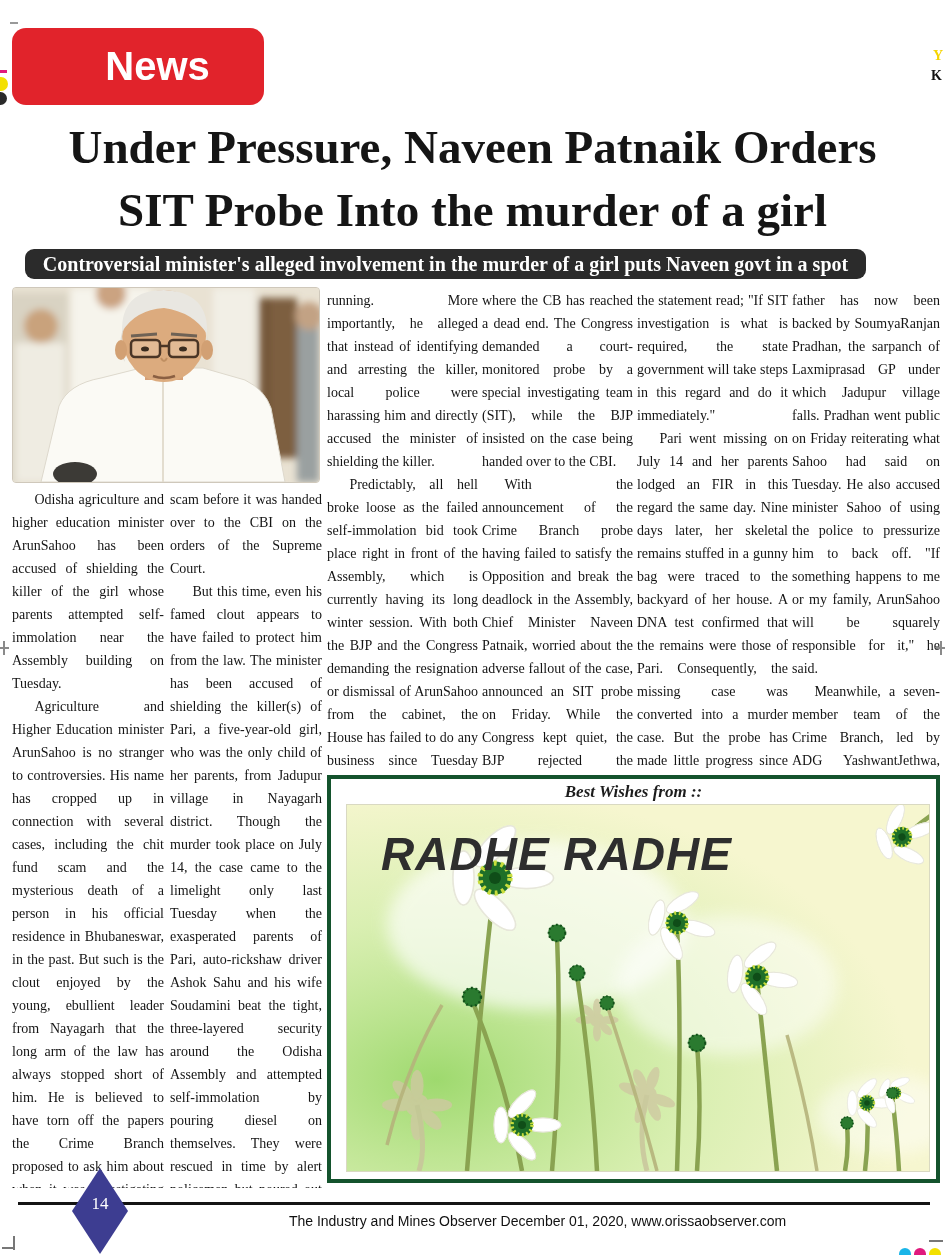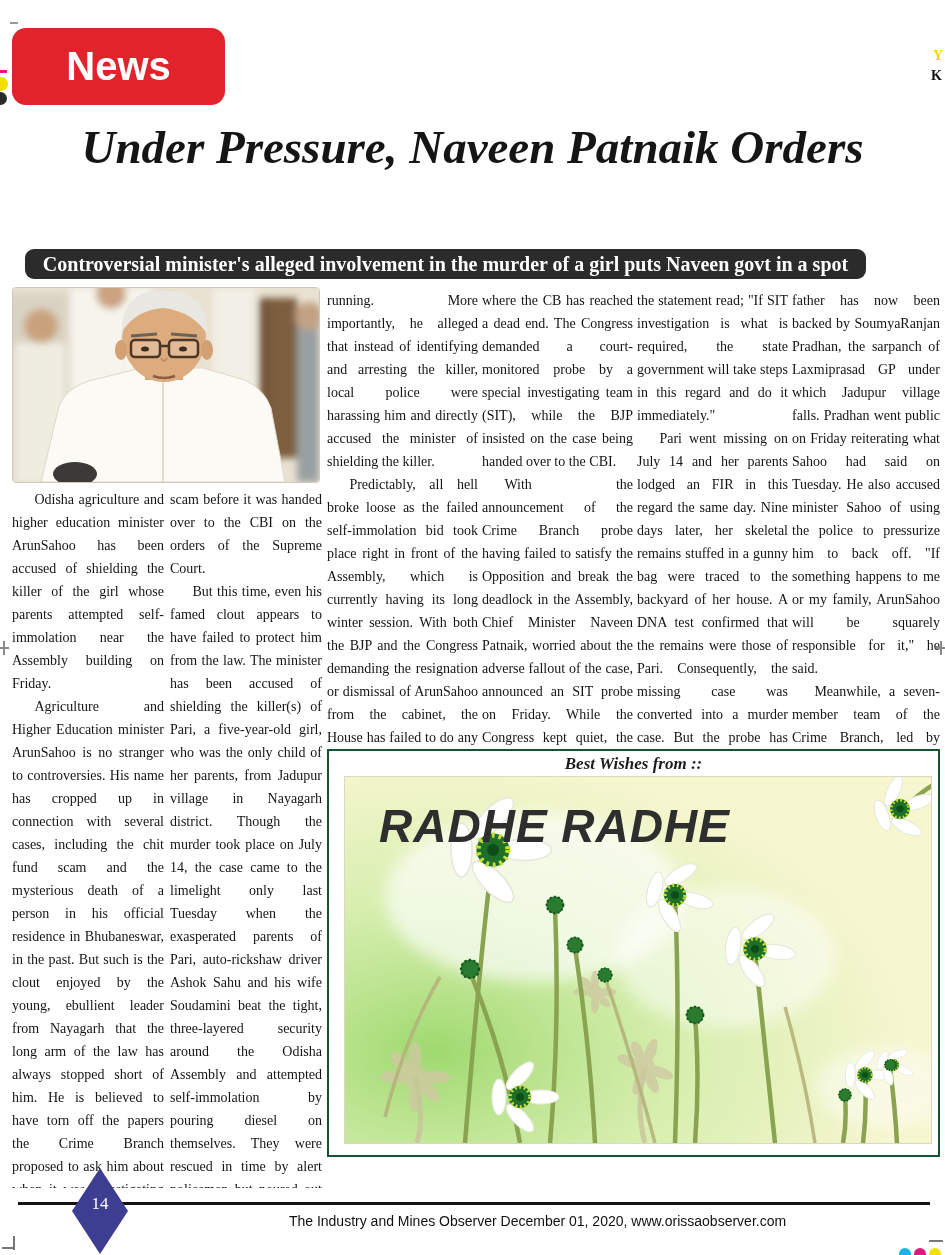--- a/index.html
+++ b/index.html
@@ -1,26 +1,26 @@
 <!DOCTYPE html>
 <html><head>
 <meta charset="utf-8">
 <style>
   html,body{margin:0;padding:0;background:#f2f2f2;}
   .page{position:relative;width:945px;height:1255px;background:#ffffff;overflow:hidden;
         font-family:"Liberation Serif", serif;color:#141414;}
 
   
   .news-badge{position:absolute;left:12px;top:28px;width:213px;height:77px;background:#e1232b;
-              border-radius:14px;display:flex;align-items:center;justify-content:center;}
+              border-radius:14px;display:flex;align-items:center;justify-content:center;padding-left:39px;}
   .news-badge span{color:#ffffff;font-family:"Liberation Sans",sans-serif;font-weight:bold;font-size:40px;}
 
   .headline{position:absolute;left:0;top:116px;width:945px;text-align:center;
             font-weight:bold;font-size:47px;line-height:63px;color:#151515;letter-spacing:0px;}
-  .headline div{white-space:nowrap;font-style:italic;}
+  .headline div{white-space:nowrap;}
 
   .subhead{position:absolute;left:25px;top:249px;width:841px;height:30px;background:#2b2b2b;
            border-radius:9px;display:flex;align-items:center;justify-content:center;}
   .subhead span{color:#ffffff;font-weight:bold;font-size:20px;white-space:nowrap;}
 
   
   .photo{position:absolute;left:12px;top:287px;width:306px;height:194px;border:1px solid #cfc8bb;
          border-radius:4px;overflow:hidden;background:#ece5d8;}
   .photo svg{display:block;}
 
@@ -29,22 +29,22 @@
   .col p{margin:0;padding:0;}
   .col p.indent{text-indent:1.6em;}
   #col0{left:12px;  top:488px;width:152px;height:700px;}
   #col1{left:170px; top:488px;width:152px;height:700px;}
   #col2{left:327px; top:289px;width:151px;height:487px;}
   #col3{left:482px; top:289px;width:151px;height:487px;}
   #col4{left:637px; top:289px;width:151px;height:487px;}
   #col5{left:792px; top:289px;width:148px;height:487px;}
 
   
-  .ad{position:absolute;left:327px;top:749px;width:613px;height:408px;background:#ffffff;
-      border:2px solid #14532d;box-sizing:border-box;}
+  .ad{position:absolute;left:327px;top:775px;width:613px;height:408px;background:#ffffff;
+      border:4px solid #14532d;box-sizing:border-box;}
   .ad-header{height:25px;display:flex;align-items:center;justify-content:center;}
   .ad-header span{font-weight:bold;font-style:italic;font-size:17px;color:#1c1c1c;}
   .ad-art{position:relative;margin:0 6px 6px 15px;height:366px;overflow:hidden;border:1px solid #d9d9c2;}
   .ad-title{position:absolute;left:34px;top:22px;font-family:"Liberation Sans",sans-serif;
             font-weight:bold;font-style:italic;font-size:46px;color:#2e2e2e;letter-spacing:1px;z-index:2;}
 
   
   .footer-rule{position:absolute;left:18px;top:1202px;width:912px;height:3px;background:#141414;}
   .page-diamond{position:absolute;left:72px;top:1168px;width:56px;height:86px;}
   .page-number{position:absolute;left:72px;top:1194px;width:56px;text-align:center;color:#ffffff;
@@ -90,20 +90,21 @@
   <div class="mark m-cmyk m-cyan"></div>
   <div class="mark m-cmyk m-magenta2"></div>
   <div class="mark m-cmyk m-yellow2"></div>
 
   <div class="news-badge">
     <span>News</span>
   </div>
 
   <div class="headline">
     <div>Under Pressure, Naveen Patnaik Orders</div>
+    <div>SIT Probe Into the murder of a girl</div>
   </div>
 
   <div class="subhead">
     <span>Controversial minister's alleged involvement in the murder of a girl puts Naveen govt in a spot</span>
   </div>
 
   <div class="photo">
     <svg width="306" height="194" viewBox="0 0 306 194" xmlns="http://www.w3.org/2000/svg">
       <defs>
         <filter id="pblur" x="-20%" y="-20%" width="140%" height="140%">
@@ -145,21 +146,21 @@
         <ellipse cx="132" cy="61" rx="4" ry="2.5" fill="#3a2c20"></ellipse>
         <ellipse cx="170" cy="61" rx="4" ry="2.5" fill="#3a2c20"></ellipse>
         <path d="M148,70 Q151,76 154,70" fill="none" stroke="#c08f62" stroke-width="2"></path>
         <path d="M140,88 Q151,92 162,88" fill="none" stroke="#8a5f42" stroke-width="2.5"></path>
         <ellipse cx="62" cy="186" rx="22" ry="12" fill="#3c3a36"></ellipse>
       </g>
     </svg>
   </div>
 
   <div class="col" id="col0">
-      <p class="indent">Odisha agriculture and higher education minister ArunSahoo has been accused of shielding the killer of the girl whose parents attempted self-immolation near the Assembly building on Friday.</p>
+      <p class="indent">Odisha agriculture and higher education minister ArunSahoo has been accused of shielding the killer of the girl whose parents attempted self-immolation near the Assembly building on Tuesday.</p>
       <p class="indent">Agriculture and Higher Education minister ArunSahoo is no stranger to controversies. His name has cropped up in connection with several cases, including the chit fund scam and the mysterious death of a person in his official residence in Bhubaneswar, in the past. But such is the clout enjoyed by the young, ebullient leader from Nayagarh that the long arm of the law has always stopped short of him. He is believed to have torn off the papers the Crime Branch proposed to ask him about when it was investigating the multi-thousand crore chit fund</p>
     </div>
   <div class="col" id="col1">
       <p class="">scam before it was handed over to the CBI on the orders of the Supreme Court.</p>
       <p class="indent">But this time, even his famed clout appears to have failed to protect him from the law. The minister has been accused of shielding the killer(s) of Pari, a five-year-old girl, who was the only child of her parents, from Jadupur village in Nayagarh district. Though the murder took place on July 14, the case came to the limelight only last Tuesday when the exasperated parents of Pari, auto-rickshaw driver Ashok Sahu and his wife Soudamini beat the tight, three-layered security around the Odisha Assembly and attempted self-immolation by pouring diesel on themselves. They were rescued in time by alert policemen but poured out their anguish before TV cameras even as they were being taken away by the cops. Ashok Sahu named one BabuliNayak, a close aide of ministerArunSahoo, as the killer and attributed the murder to an alleged kidney racket that he accused Nayak of</p>
     </div>
   <div class="col" id="col2">
       <p class="">running. More importantly, he alleged that instead of identifying and arresting the killer, local police were harassing him and directly accused the minister of shielding the killer.</p>
       <p class="indent">Predictably, all hell broke loose as the failed self-immolation bid took place right in front of the Assembly, which is currently having its long winter session. With both the BJP and the Congress demanding the resignation or dismissal of ArunSahoo from the cabinet, the House has failed to do any business since Tuesday afternoon. Left with little option, the state government on Thursday announced a Crime Branch investigation into the case. But the Opposition rejected it outright citing numerous past cases</p>
     </div>

